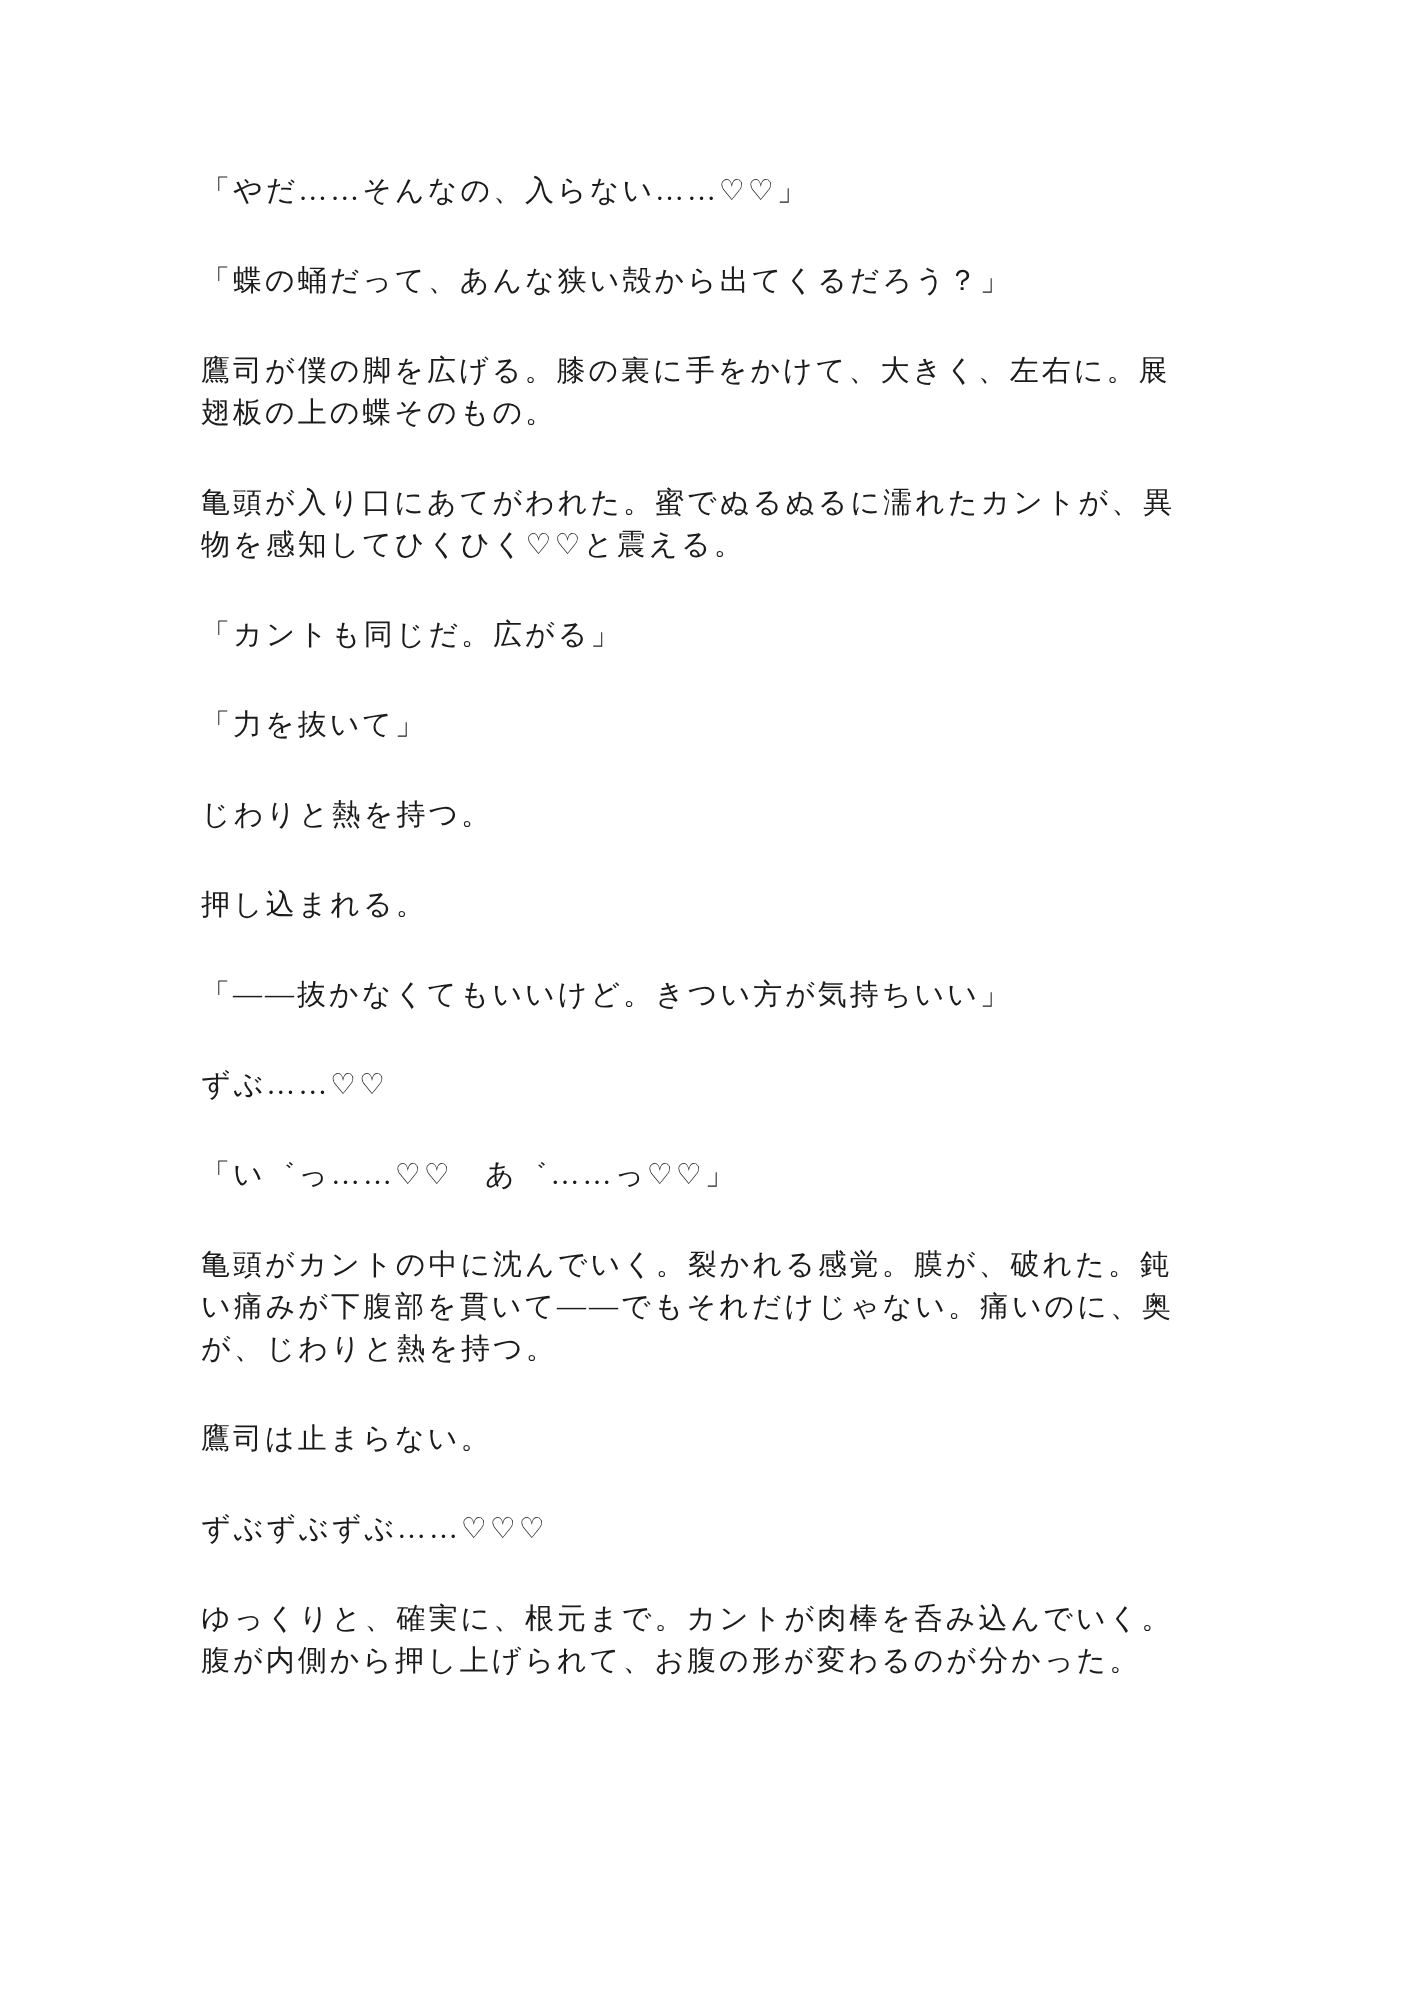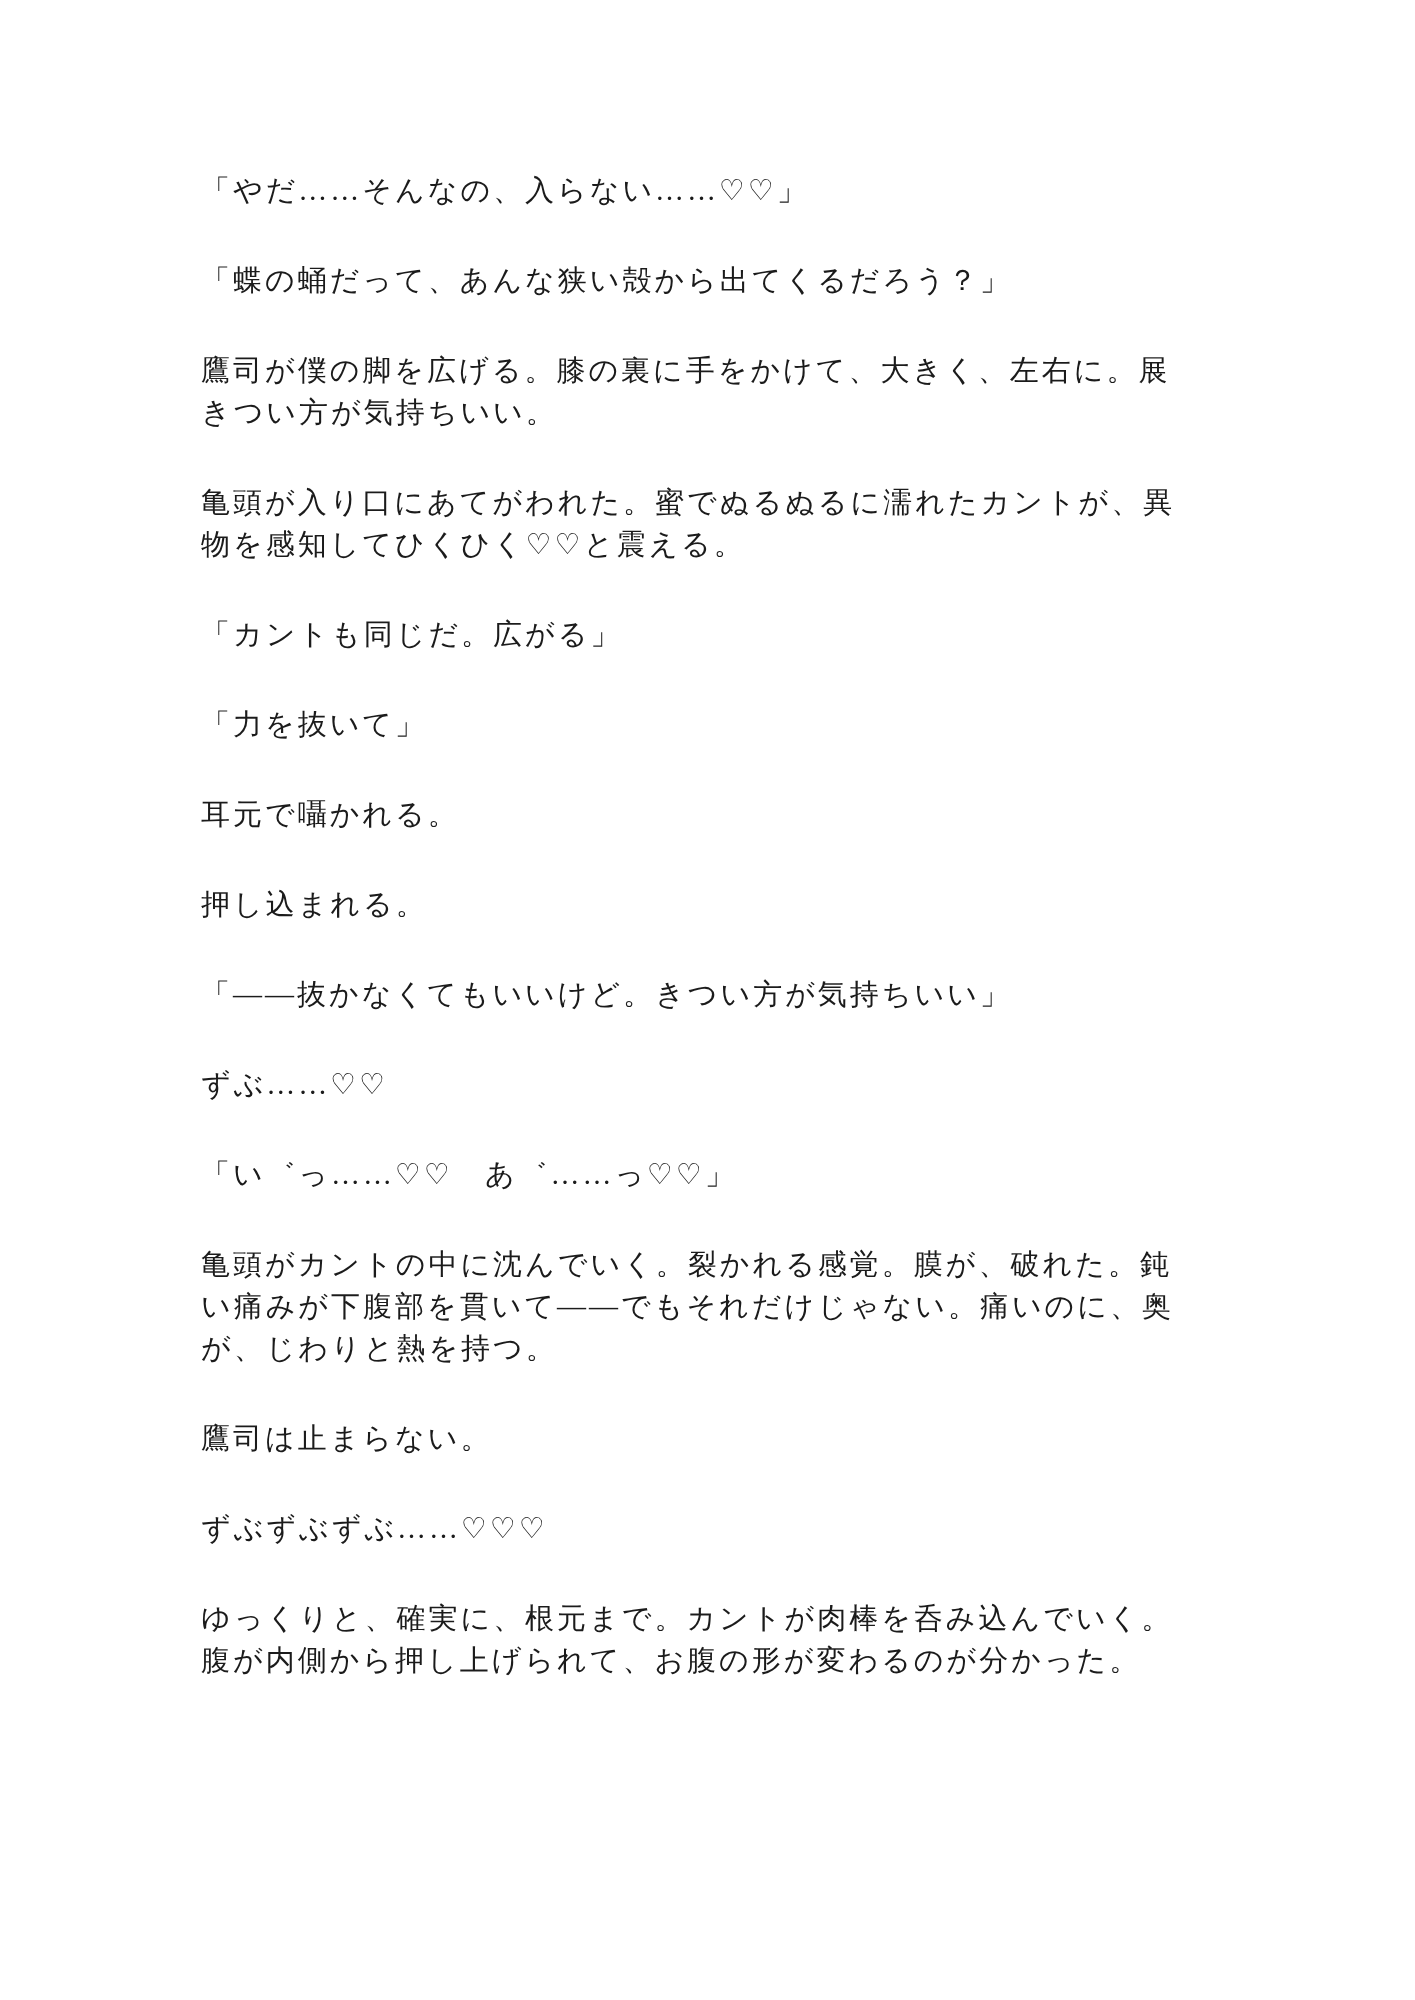--- a/index.html
+++ b/index.html
@@ -39,26 +39,26 @@
   .doc p:last-child { margin-bottom: 2px; }
 </style>
 </head>
 <body>
 
 <main class="page">
   <article class="doc">
     <p>「やだ……そんなの、入らない……♡♡」</p>
     <p>「蝶の蛹だって、あんな狭い殻から出てくるだろう？」</p>
     <p>鷹司が僕の脚を広げる。膝の裏に手をかけて、大きく、左右に。展
-きつい方が気持ちいい。</p>
+翅板の上の蝶そのもの。</p>
     <p>亀頭が入り口にあてがわれた。蜜でぬるぬるに濡れたカントが、異
 物を感知してひくひく♡♡と震える。</p>
     <p>「カントも同じだ。広がる」</p>
     <p>「力を抜いて」</p>
-    <p>耳元で囁かれる。</p>
+    <p>じわりと熱を持つ。</p>
     <p>押し込まれる。</p>
     <p>「——抜かなくてもいいけど。きつい方が気持ちいい」</p>
     <p>ずぶ……♡♡</p>
     <p>「い゛っ……♡♡　あ゛……っ♡♡」</p>
     <p>亀頭がカントの中に沈んでいく。裂かれる感覚。膜が、破れた。鈍
 い痛みが下腹部を貫いて——でもそれだけじゃない。痛いのに、奥
 が、じわりと熱を持つ。</p>
     <p>鷹司は止まらない。</p>
     <p>ずぶずぶずぶ……♡♡♡</p>
     <p>ゆっくりと、確実に、根元まで。カントが肉棒を呑み込んでいく。

